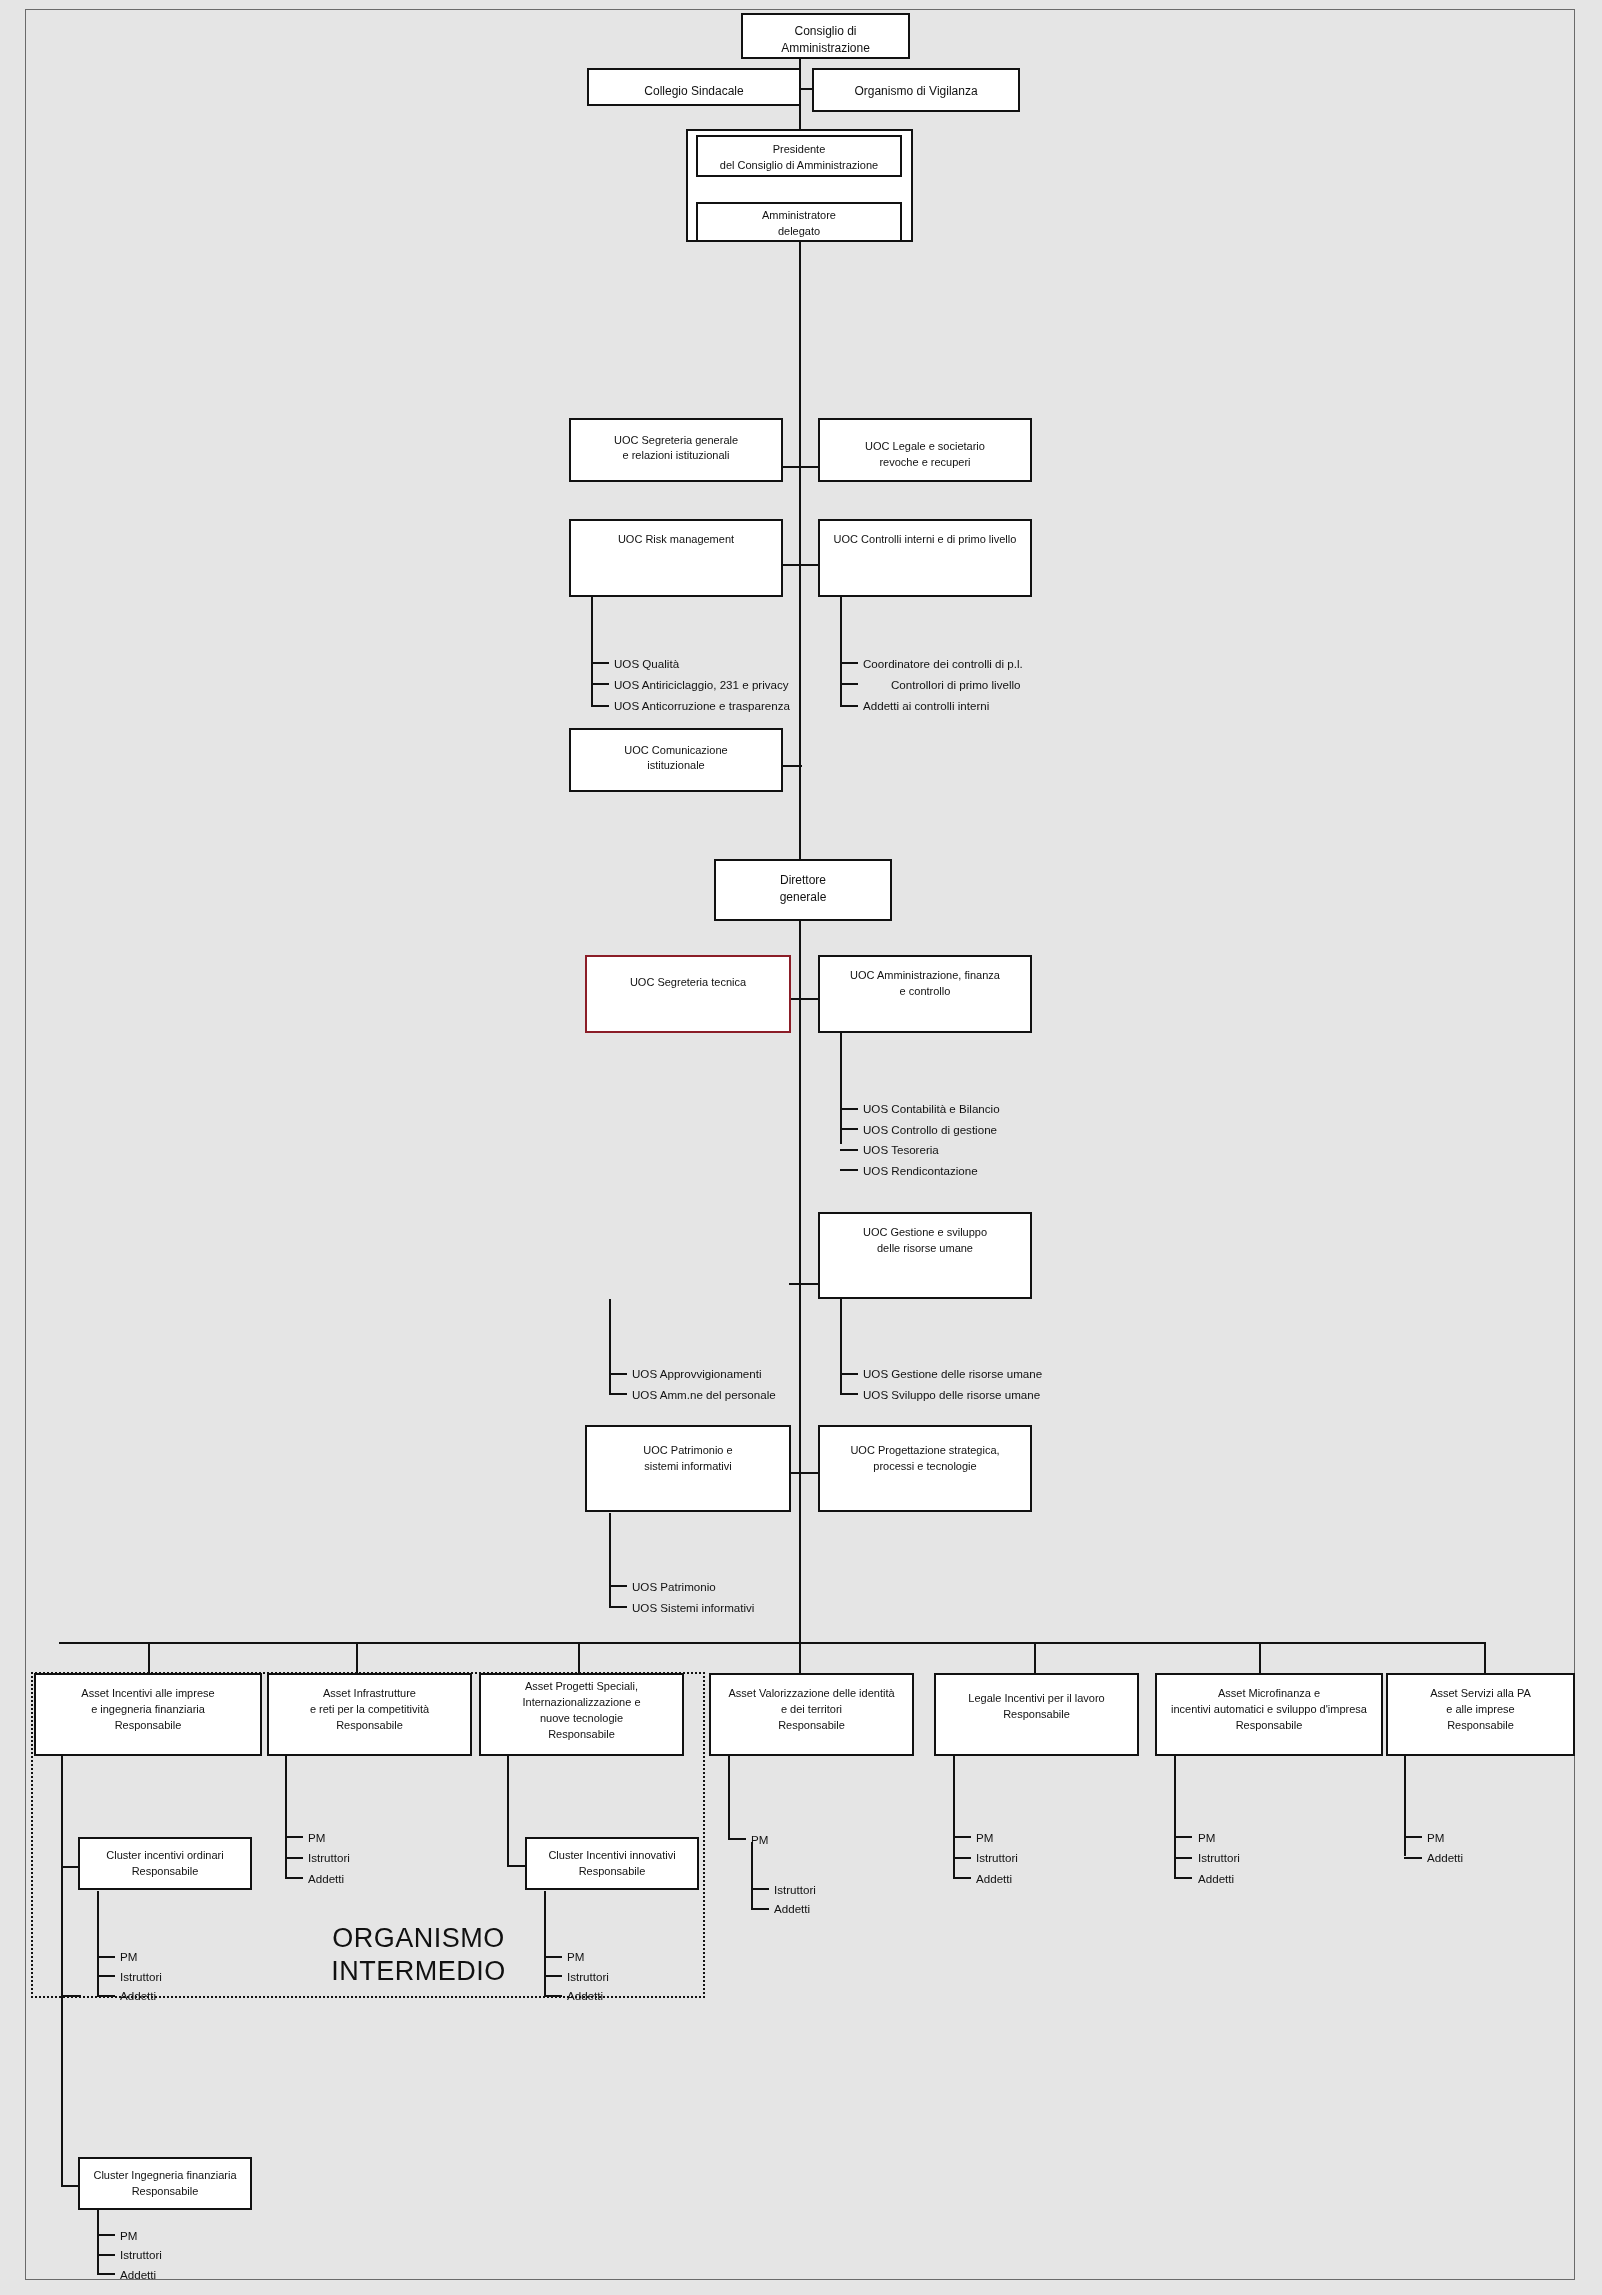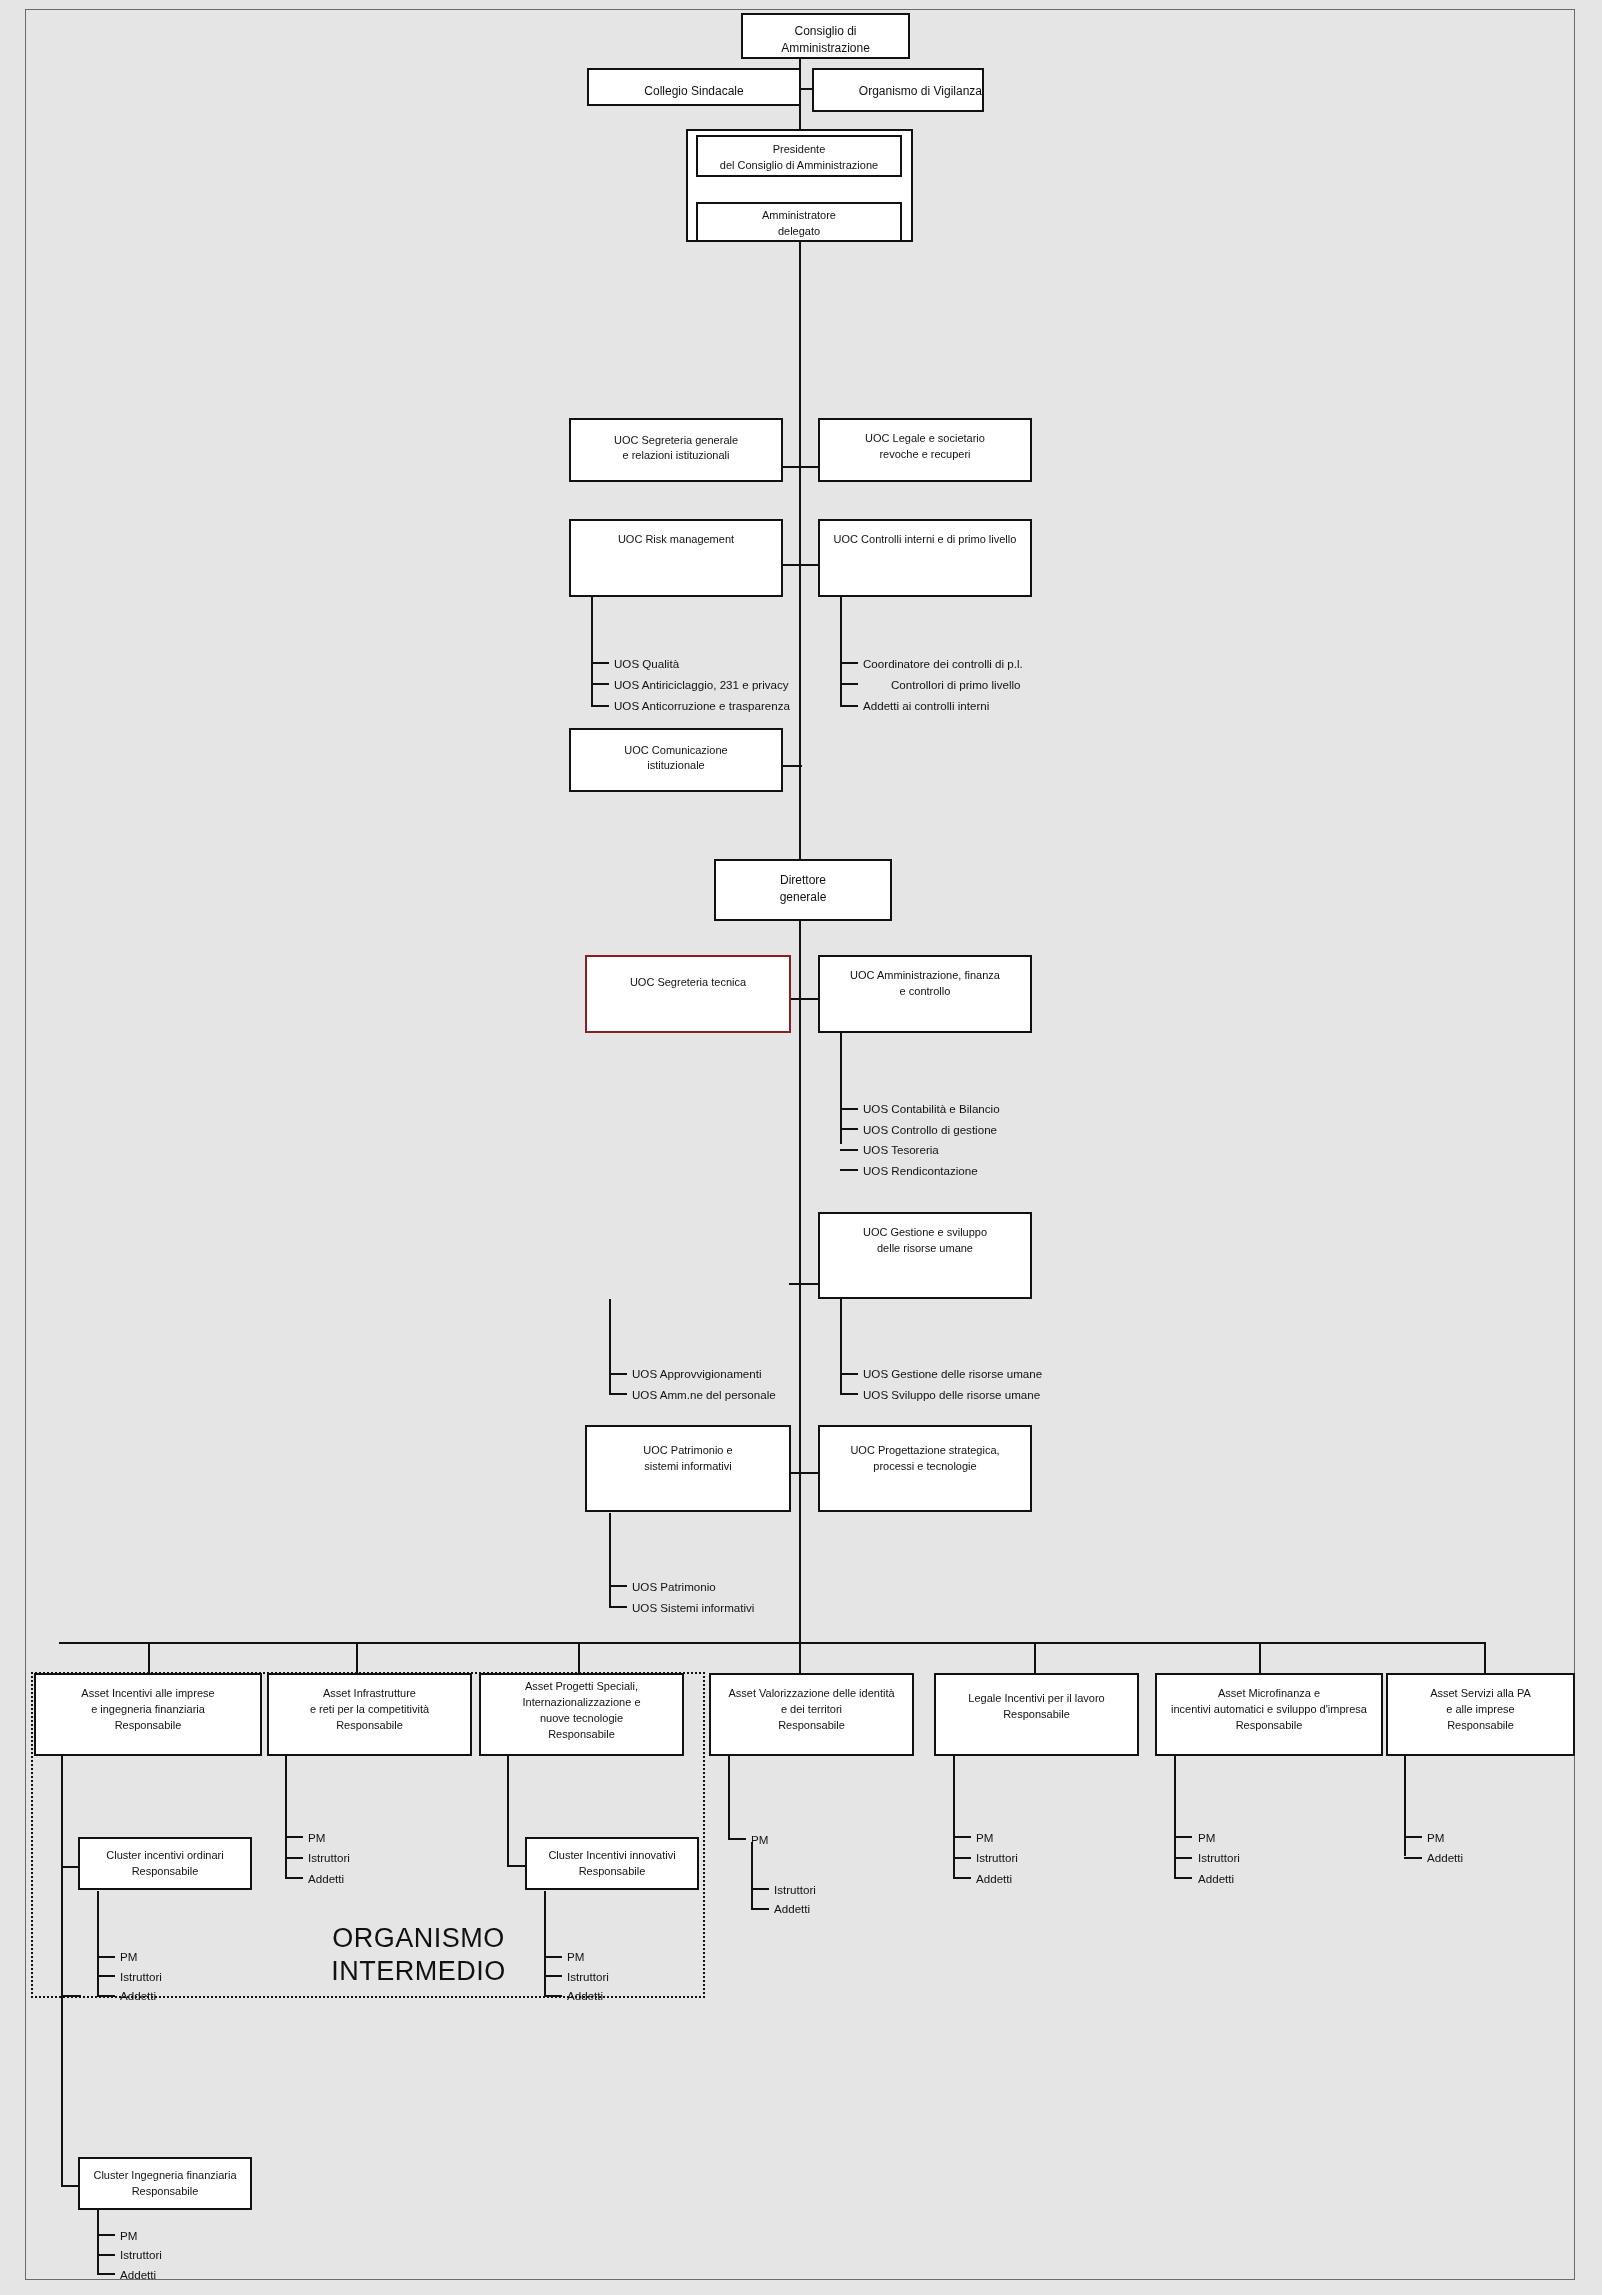--- a/index.html
+++ b/index.html
@@ -96,21 +96,21 @@
     <span class="ln">Consiglio di</span>
     <span class="ln">Amministrazione</span>
   </div>
 
   <div class="vline" style="left:799px; top:59px; height:73px;"></div>
 
   <div class="box" style="left:587px; top:68px; width:214px; height:38px; padding-top:12.5px;">
     <span class="ln">Collegio Sindacale</span>
   </div>
 
-  <div class="box" style="left:812px; top:68px; width:172px; height:44px; padding-top:12.5px;text-align:right;">
+  <div class="box" style="left:812px; top:68px; width:208px; height:44px; padding-top:12.5px;">
     <span class="ln">Organismo di Vigilanza</span>
   </div>
   <div class="hline" style="left:799px; top:88px; width:16px;"></div>
 
   <div class="box outer-dbl" style="left:686px; top:129px; width:227px; height:113px;"></div>
 
   <div class="box" style="left:696px; top:135px; width:206px; height:42px; padding-top:5.3px; font-size:11px;">
     <span class="ln">Presidente</span>
     <span class="ln">del Consiglio di Amministrazione</span>
   </div>
@@ -121,21 +121,21 @@
     <span class="ln">Amministratore</span>
     <span class="ln">delegato</span>
   </div>
 
   <div class="vline" style="left:799px; top:242px; height:617px;"></div>
 
   <div class="box" style="left:569px; top:418px; width:214px; height:64px; padding-top:12.5px; font-size:11px;">
     <span class="ln">UOC Segreteria generale</span>
     <span class="ln">e relazioni istituzionali</span>
   </div>
-  <div class="box" style="left:818px; top:418px; width:214px; height:64px; padding-top:11px; font-size:11px;">
+  <div class="box" style="left:818px; top:418px; width:214px; height:64px; padding-top:19px; font-size:11px;">
     <span class="ln">UOC Legale e societario</span>
     <span class="ln">revoche e recuperi</span>
   </div>
   <div class="hline" style="left:782px; top:466px; width:37px;"></div>
 
   <div class="box" style="left:569px; top:519px; width:214px; height:78px; padding-top:10.7px; font-size:11px;">
     <span class="ln">UOC Risk management</span>
   </div>
   <div class="box" style="left:818px; top:519px; width:214px; height:78px; padding-top:10.7px; font-size:11px;">
     <span class="ln">UOC Controlli interni e di primo livello</span>

